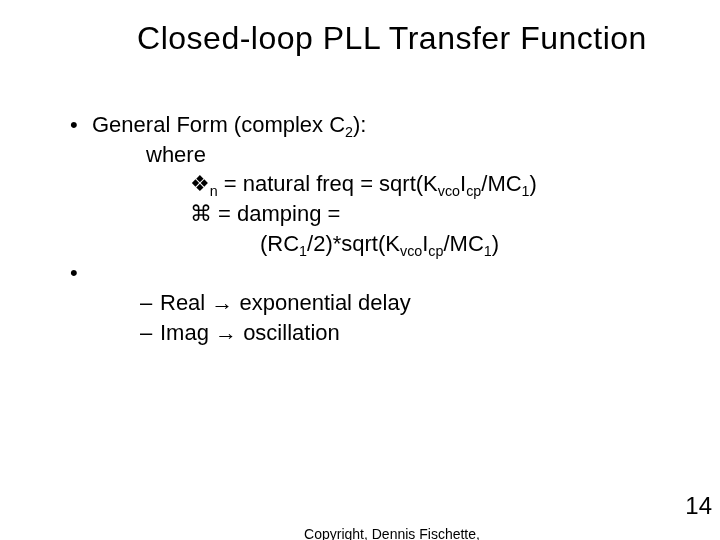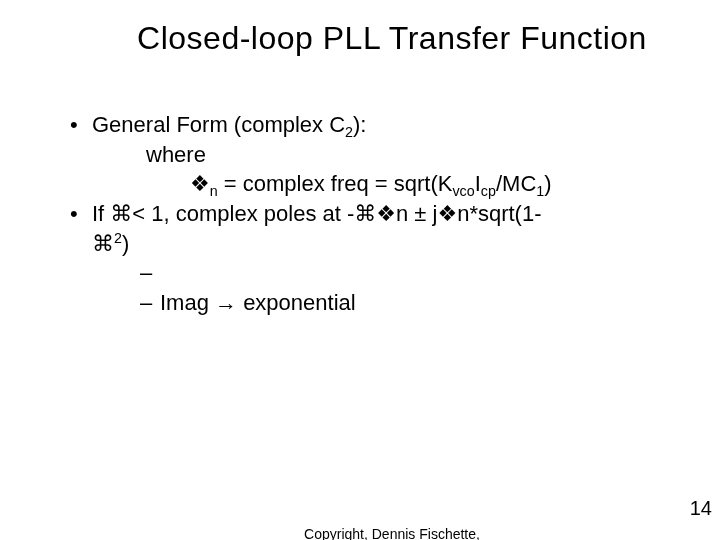--- a/index.html
+++ b/index.html
@@ -79,21 +79,21 @@
     position: absolute;
     left: 0;
     width: 720px;
     text-align: center;
     line-height: 1.25;
   }
   .pagenum {
     position: absolute;
     right: 40px;
     bottom: 6px;
-    font-size: 20px;
+    font-size: 24px;
   }
 </style>
 </head>
 <body>
 
 <div class="slide">
 
   <div class="title">Closed-loop PLL Transfer Function</div>
 
   <div class="body">
@@ -104,41 +104,44 @@
         <span>General Form (complex C</span><sub>2</sub><span>):</span>
       </span>
     </div>
 
 
     <div class="indent1">
       <span style="padding-left:30px;text-align:center;">where</span>
     </div>
 
     <div class="indent2">
-      <span>❖</span><sub>n</sub><span> = complex freq = sqrt(K</span><sub>vco</sub><span>I</span><sub>cp</sub><span>/MC</span><sub>1</sub><span>)</span>
+      <span>❖</span><sub>n</sub><span> = natural freq = sqrt(K</span><sub>vco</sub><span>I</span><sub>cp</sub><span>/MC</span><sub>1</sub><span>)</span>
     </div>
 
 
+    <div class="indent2">
+      <span>⌘ = damping =</span>
+    </div>
 
+    <div class="indent3">
+      <span>(RC</span><sub>1</sub><span>/2)*sqrt(K</span><sub>vco</sub><span>I</span><sub>cp</sub><span>/MC</span><sub>1</sub><span>)</span>
+    </div>
 
     <div class="bullet">
       <span class="dot">•</span>
-      <span>
-        <span>If ⌘&lt; 1, complex poles at -⌘❖n ± j❖n*sqrt(1-</span><br>
-        <span>⌘</span><sup>2</sup><span>)</span>
-      </span>
     </div>
 
     <div class="dash">
       <span class="d">–</span>
+      <span>Real → exponential delay</span>
     </div>
 
     <div class="dash">
       <span class="d">–</span>
-      <span>Imag → exponential</span>
+      <span>Imag → oscillation</span>
     </div>
 
   </div>
 
   <div class="footer">
     <div class="copyright">
       <span>Copyright, Dennis Fischette,</span><br>
       
     </div>
     <div class="pagenum">14</div>

